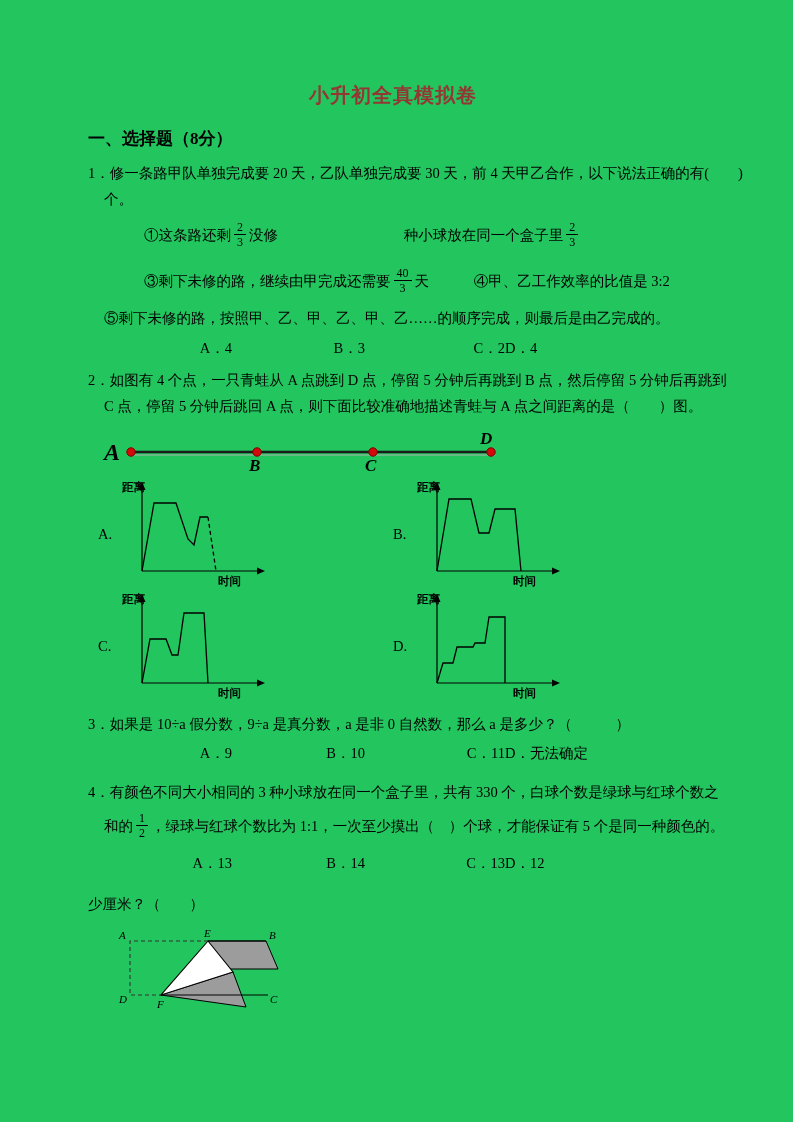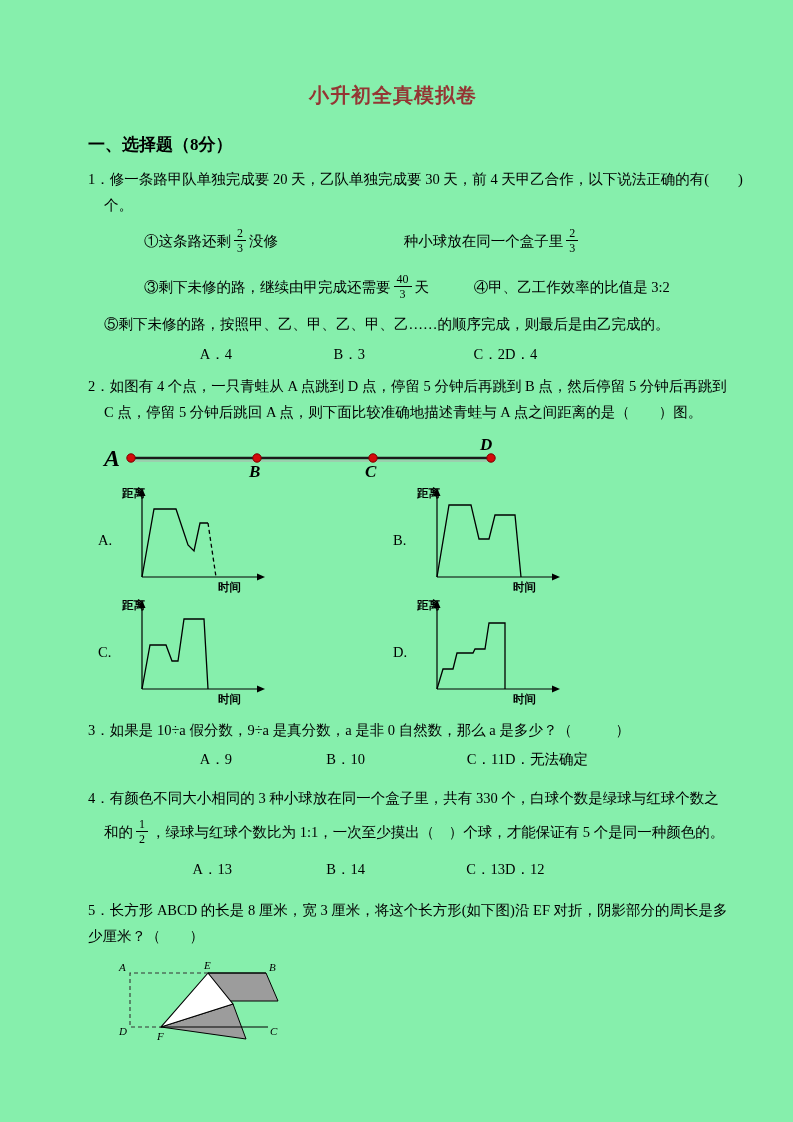--- a/index.html
+++ b/index.html
@@ -1,23 +1,23 @@
 <!DOCTYPE html>
 <html><head>
 <meta charset="utf-8">
 <style>
   * { margin:0; padding:0; box-sizing:border-box; }
   html,body { background:#e9e9e9; }
   body { font-family:"Liberation Serif","DejaVu Serif",serif; color:#000; }
   .page {
-    width:793px; height:1122px; margin:0 auto; background:#86efac;
+    width:793px; height:1122px; margin:0 auto; background:#22c55e;
     padding:82px 95px 30px 88px; overflow:hidden; position:relative;
   }
   .title { text-align:center; font-size:20px; font-weight:bold; color:#943634; letter-spacing:1px; }
-  .section-heading { font-size:17px; font-weight:bold; margin-top:24px; }
+  .section-heading { font-size:17px; font-weight:bold; margin-top:18px; }
   .line { font-size:14.5px; line-height:26px; white-space:nowrap; }
   .indent { padding-left:16px; }
   .qblock { margin-top:10px; }
   .subline { font-size:14.5px; height:46px; line-height:46px; padding-left:16px; white-space:nowrap; }
   .subline .col1 { display:inline-block;margin-left:40px; }
   .subline.s12 .col1 { width:256px; }
   .subline.s34 .col1 { width:326px; }
   .subline5 { font-size:14.5px; line-height:28px; padding-left:16px; white-space:nowrap; }
   .frac { display:inline-block; vertical-align:middle; text-align:center; font-size:12px; line-height:14px; margin:0 3px 4px 3px; }
   .frac .num { display:block; border-bottom:1px solid #000; padding:0 3px; }
@@ -167,21 +167,20 @@
     <div class="line">4．有颜色不同大小相同的 3 种小球放在同一个盒子里，共有 330 个，白球个数是绿球与红球个数之</div>
     <div class="subline" style="height:42px; line-height:42px;">
       <span>和的</span><span class="frac"><span class="num">1</span><span class="den">2</span></span><span>，绿球与红球个数比为 1:1，一次至少摸出（　）个球，才能保证有 5 个是同一种颜色的。</span>
     </div>
     <div class="choices">
       <span class="c c1">A．13</span><span class="c c2">B．14</span><span class="c c3">C．13</span><span class="c c4">D．12</span>
     </div>
   </div>
 
   <div class="qblock" style="margin-top:14px;">
-    <div class="line">5．长方形 ABCD 的长是 8 厘米，宽 3 厘米，将这个长方形(如下图)沿 EF 对折，阴影部分的周长是多</div>
     <div class="line">少厘米？（　　）</div>
 
     <div class="q5-figure">
       <svg width="210" height="94">
 
         <polygon class="shade" points="92,16 150,16 162,44 104,44" fill="#9c9c9c"></polygon>
         <polygon class="shade" points="45,70 117,47 130,82" fill="#9c9c9c"></polygon>
         <polygon class="white-tri" points="92,16 117,47 45,70"></polygon>
 
         <polyline class="dashed-edge" points="92,16 14,16 14,70 45,70"></polyline>

